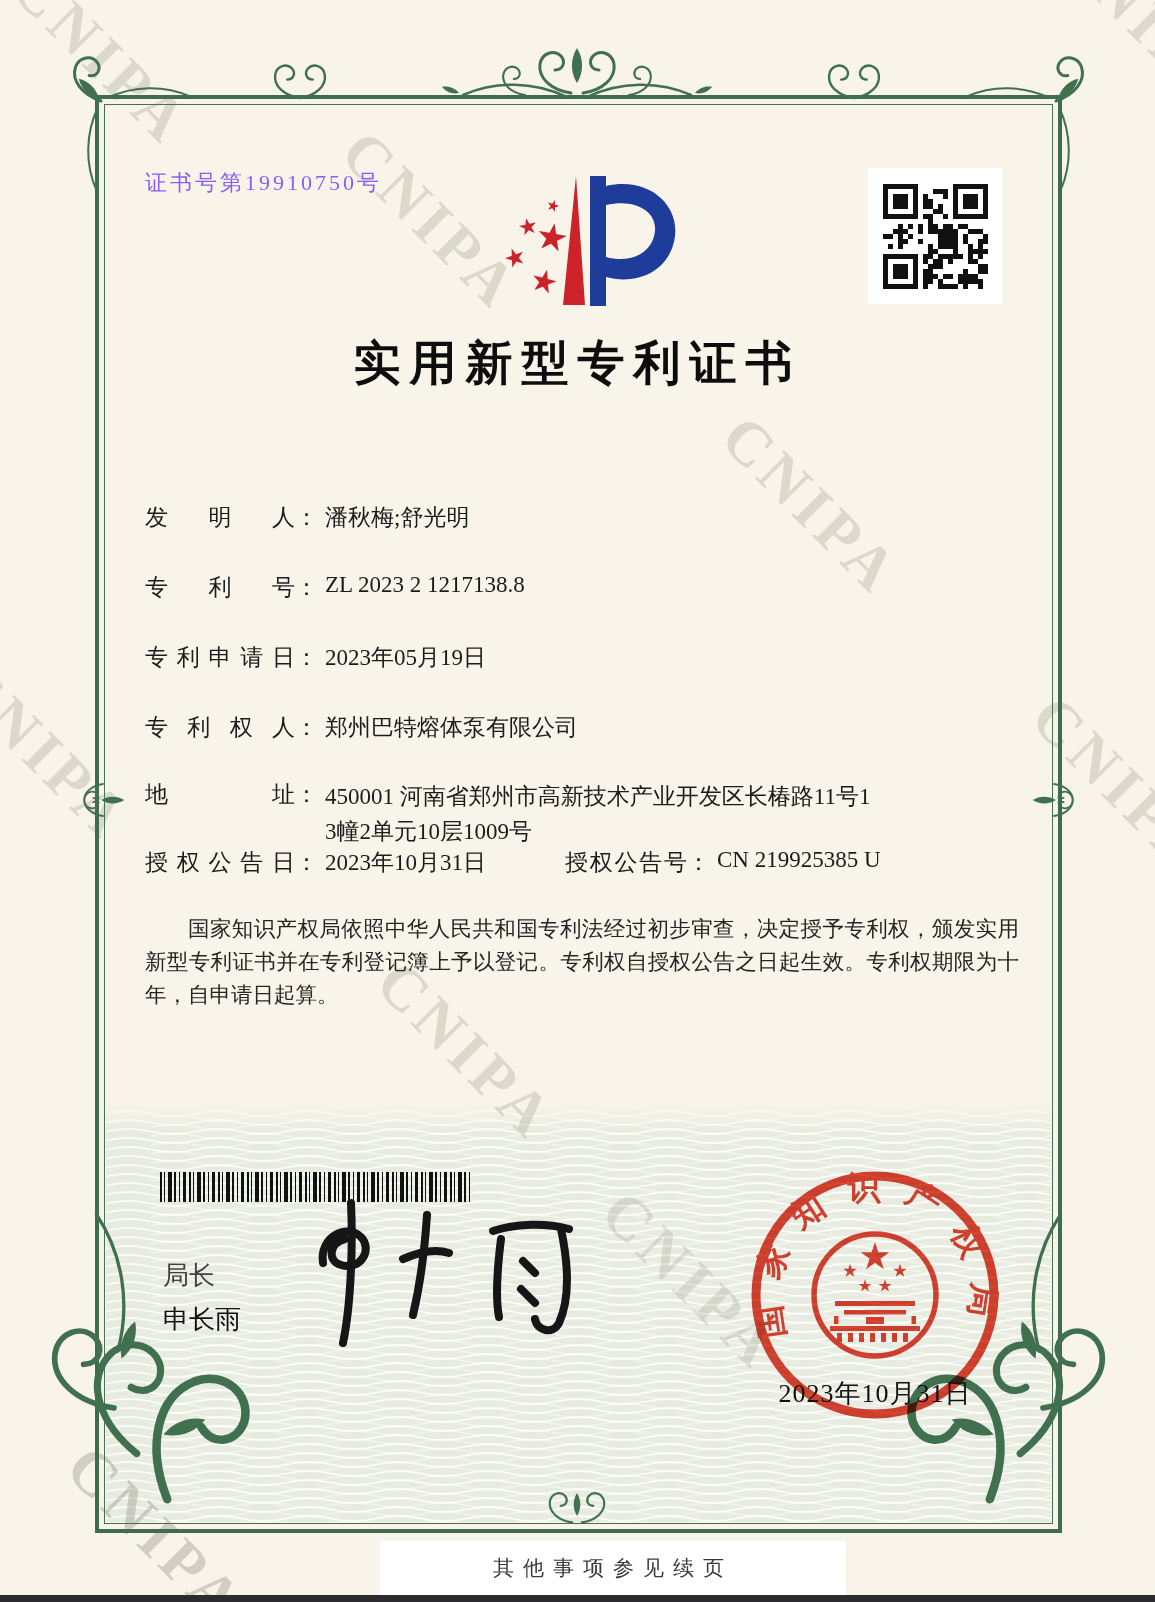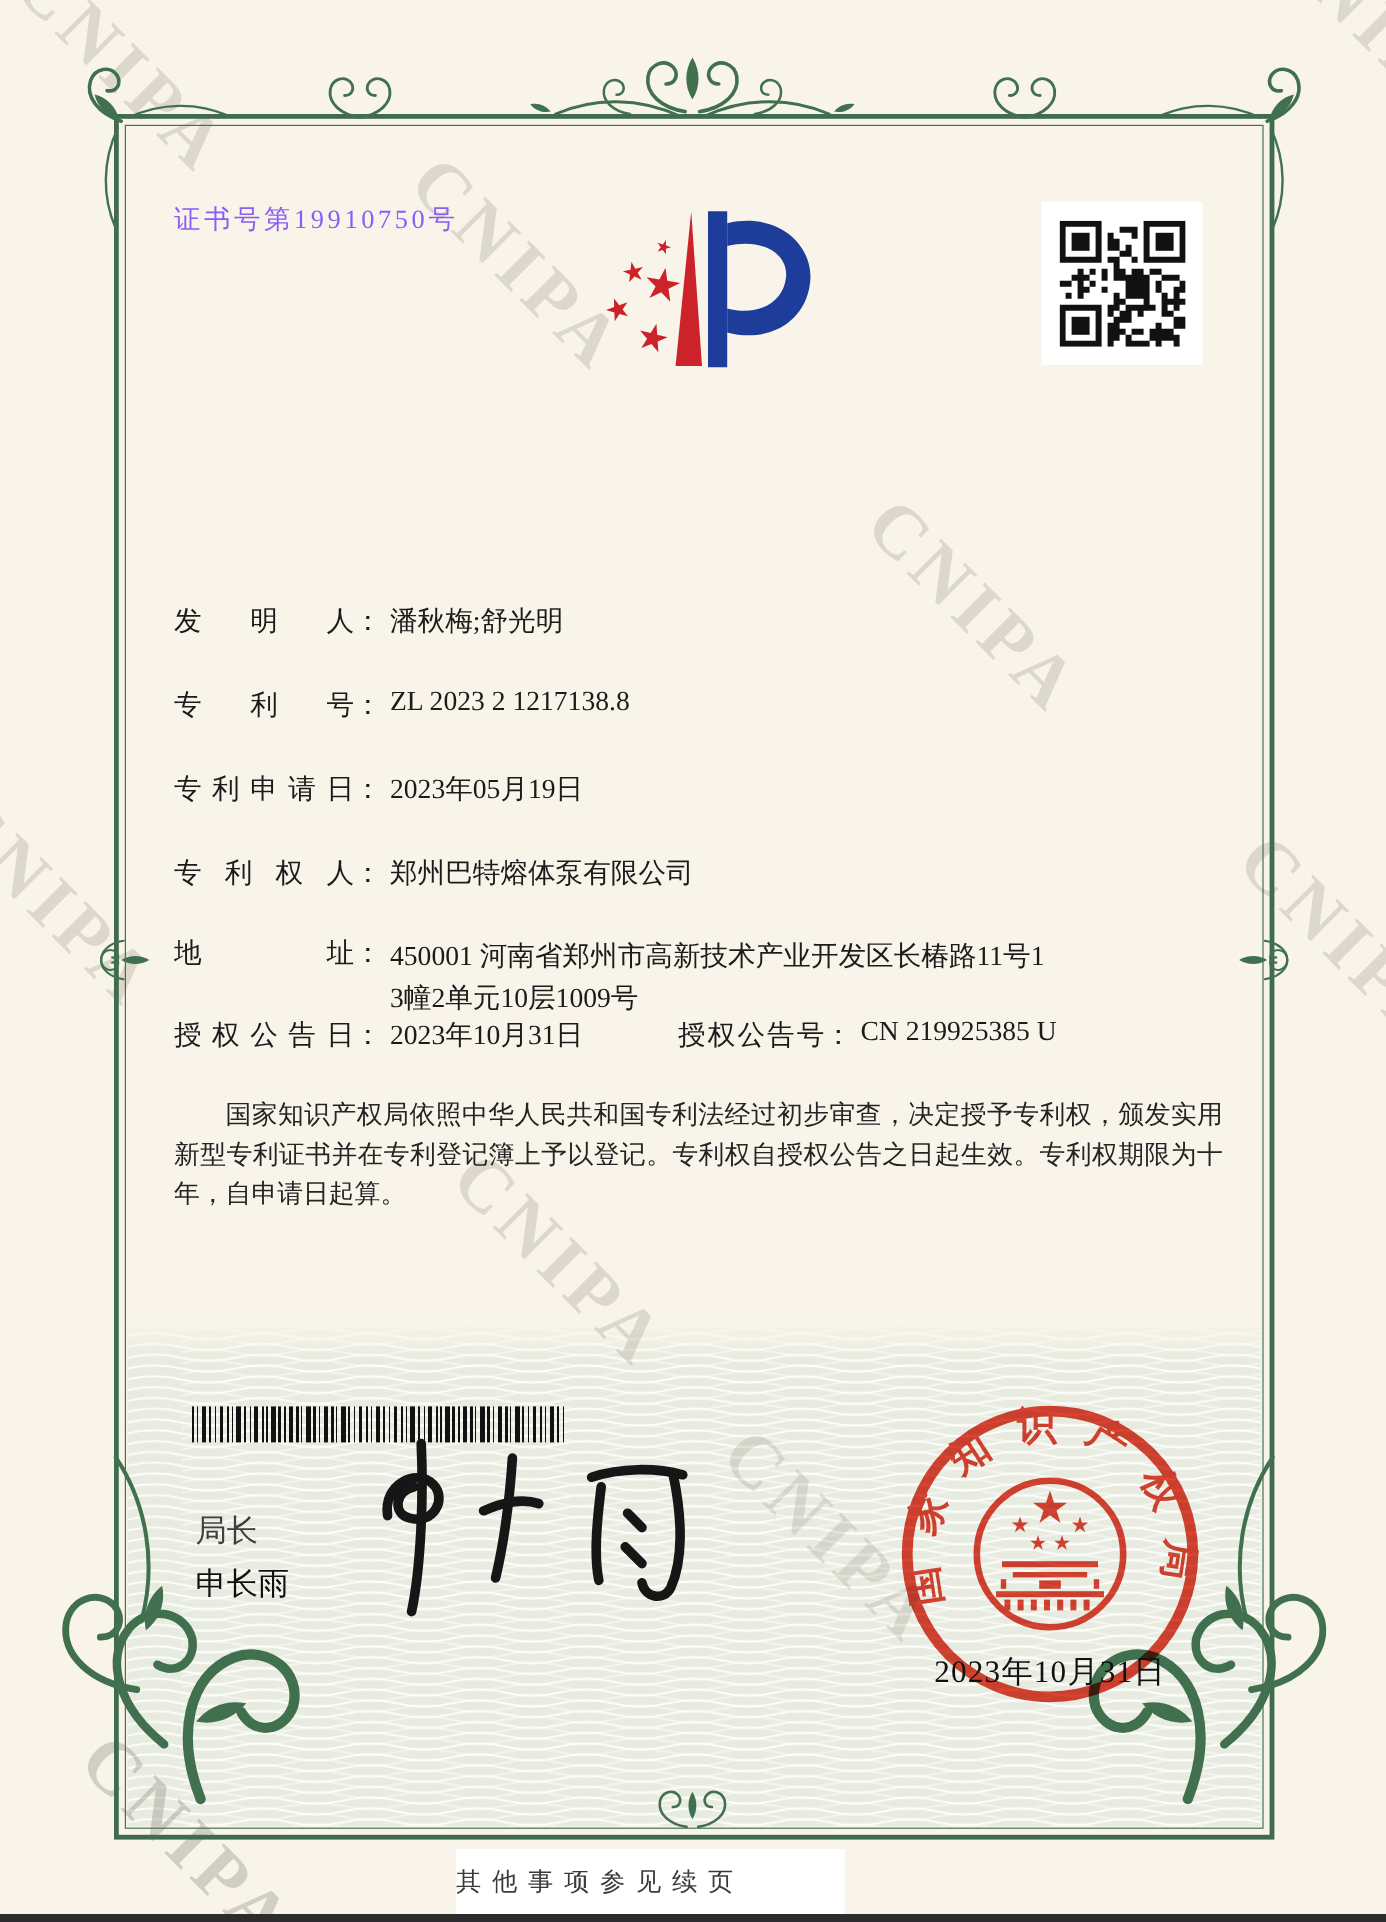--- a/index.html
+++ b/index.html
@@ -49,22 +49,22 @@
       font-family:"Liberation Sans","DejaVu Sans",sans-serif;color:#404040;}
   .signer-name{position:absolute;left:163px;top:1302px;font-size:26px;z-index:4;
       font-family:"Liberation Sans","DejaVu Sans",sans-serif;color:#0f0f0f;}
   .signature{position:absolute;left:285px;top:1185px;width:320px;height:175px;z-index:4;}
   .seal{position:absolute;left:745px;top:1165px;width:260px;height:260px;z-index:5;
       mix-blend-mode:multiply;opacity:.95;}
   .seal-date{position:absolute;left:745px;top:1376px;width:260px;text-align:center;
       font-size:26px;color:#111;letter-spacing:1px;z-index:6;}
   .footer-page{position:absolute;left:0;width:1155px;top:1476px;text-align:center;
       font-size:17.5px;letter-spacing:1px;color:#333;z-index:4;}
-  .note-box{position:absolute;left:380px;top:1541px;width:324px;height:54px;background:#ffffff;
-      z-index:4;text-align:left;line-height:54px;font-size:21px;letter-spacing:9px;color:#3a3a3a;}
+  .note-box{position:absolute;left:380px;top:1541px;width:466px;height:54px;background:#ffffff;
+      z-index:4;text-align:center;line-height:54px;font-size:21px;letter-spacing:9px;color:#3a3a3a;}
   .bottom-bar{position:absolute;left:0;bottom:0;width:1155px;height:7px;background:#2c2c2e;z-index:7;}
 </style>
 </head>
 <body>
 
 <div class="page">
 
   <svg width="0" height="0" style="position:absolute" aria-hidden="true">
     <defs>
       <path id="star" d="M0,-10 L2.25,-3.09 L9.51,-3.09 L3.63,1.18 L5.88,8.09 L0,3.82 L-5.88,8.09 L-3.63,1.18 L-9.51,-3.09 L-2.25,-3.09 Z"></path>
@@ -191,20 +191,21 @@
   <svg class="qr" id="qr" viewBox="0 0 105 105">
       <path d="M50,5h5v5h-5zM55,5h5v5h-5zM60,5h5v5h-5zM40,10h5v5h-5zM60,10h5v5h-5zM40,15h5v5h-5zM45,15h5v5h-5zM40,20h5v5h-5zM45,20h5v5h-5zM55,20h5v5h-5zM50,25h5v5h-5zM55,25h5v5h-5zM40,30h5v5h-5zM45,30h5v5h-5zM60,30h5v5h-5zM45,35h5v5h-5zM15,40h5v5h-5zM25,40h5v5h-5zM35,40h5v5h-5zM45,40h5v5h-5zM50,40h5v5h-5zM60,40h5v5h-5zM65,40h5v5h-5zM75,40h5v5h-5zM80,40h5v5h-5zM10,45h5v5h-5zM15,45h5v5h-5zM20,45h5v5h-5zM35,45h5v5h-5zM45,45h5v5h-5zM50,45h5v5h-5zM55,45h5v5h-5zM60,45h5v5h-5zM65,45h5v5h-5zM70,45h5v5h-5zM85,45h5v5h-5zM90,45h5v5h-5zM95,45h5v5h-5zM0,50h5v5h-5zM5,50h5v5h-5zM15,50h5v5h-5zM25,50h5v5h-5zM55,50h5v5h-5zM60,50h5v5h-5zM65,50h5v5h-5zM70,50h5v5h-5zM80,50h5v5h-5zM100,50h5v5h-5zM15,55h5v5h-5zM20,55h5v5h-5zM35,55h5v5h-5zM55,55h5v5h-5zM60,55h5v5h-5zM65,55h5v5h-5zM70,55h5v5h-5zM80,55h5v5h-5zM95,55h5v5h-5zM100,55h5v5h-5zM5,60h5v5h-5zM15,60h5v5h-5zM45,60h5v5h-5zM55,60h5v5h-5zM60,60h5v5h-5zM65,60h5v5h-5zM70,60h5v5h-5zM85,60h5v5h-5zM95,60h5v5h-5zM45,65h5v5h-5zM50,65h5v5h-5zM70,65h5v5h-5zM85,65h5v5h-5zM90,65h5v5h-5zM95,65h5v5h-5zM100,65h5v5h-5zM40,70h5v5h-5zM45,70h5v5h-5zM55,70h5v5h-5zM60,70h5v5h-5zM65,70h5v5h-5zM70,70h5v5h-5zM75,70h5v5h-5zM85,70h5v5h-5zM95,70h5v5h-5zM40,75h5v5h-5zM50,75h5v5h-5zM55,75h5v5h-5zM65,75h5v5h-5zM85,75h5v5h-5zM90,75h5v5h-5zM45,80h5v5h-5zM50,80h5v5h-5zM55,80h5v5h-5zM95,80h5v5h-5zM100,80h5v5h-5zM40,85h5v5h-5zM45,85h5v5h-5zM80,85h5v5h-5zM95,85h5v5h-5zM100,85h5v5h-5zM40,90h5v5h-5zM45,90h5v5h-5zM50,90h5v5h-5zM60,90h5v5h-5zM65,90h5v5h-5zM75,90h5v5h-5zM80,90h5v5h-5zM85,90h5v5h-5zM90,90h5v5h-5zM40,95h5v5h-5zM45,95h5v5h-5zM55,95h5v5h-5zM75,95h5v5h-5zM80,95h5v5h-5zM85,95h5v5h-5zM90,95h5v5h-5zM95,95h5v5h-5zM40,100h5v5h-5zM55,100h5v5h-5zM60,100h5v5h-5zM65,100h5v5h-5zM70,100h5v5h-5zM80,100h5v5h-5zM95,100h5v5h-5z" fill="#111"></path>
       <path fill-rule="evenodd" fill="#111" d="M0,0h35v35h-35z M5,5h25v25h-25z"></path>
       <rect x="10" y="10" width="15" height="15" fill="#111"></rect>
       <path fill-rule="evenodd" fill="#111" d="M70,0h35v35h-35z M75,5h25v25h-25z"></path>
       <rect x="80" y="10" width="15" height="15" fill="#111"></rect>
       <path fill-rule="evenodd" fill="#111" d="M0,70h35v35h-35z M5,75h25v25h-25z"></path>
       <rect x="10" y="80" width="15" height="15" fill="#111"></rect>
     </svg>
 
+  <div class="title">实用新型专利证书</div>
 
   <div class="row r2">
     <span class="flab">发明人</span><span class="colon">：</span><span class="val">潘秋梅;舒光明</span>
   </div>
   <div class="row r3">
     <span class="flab">专利号</span><span class="colon">：</span><span class="val">ZL 2023 2 1217138.8</span>
   </div>
   <div class="row r4">
     <span class="flab">专利申请日</span><span class="colon">：</span><span class="val">2023年05月19日</span>
   </div>

